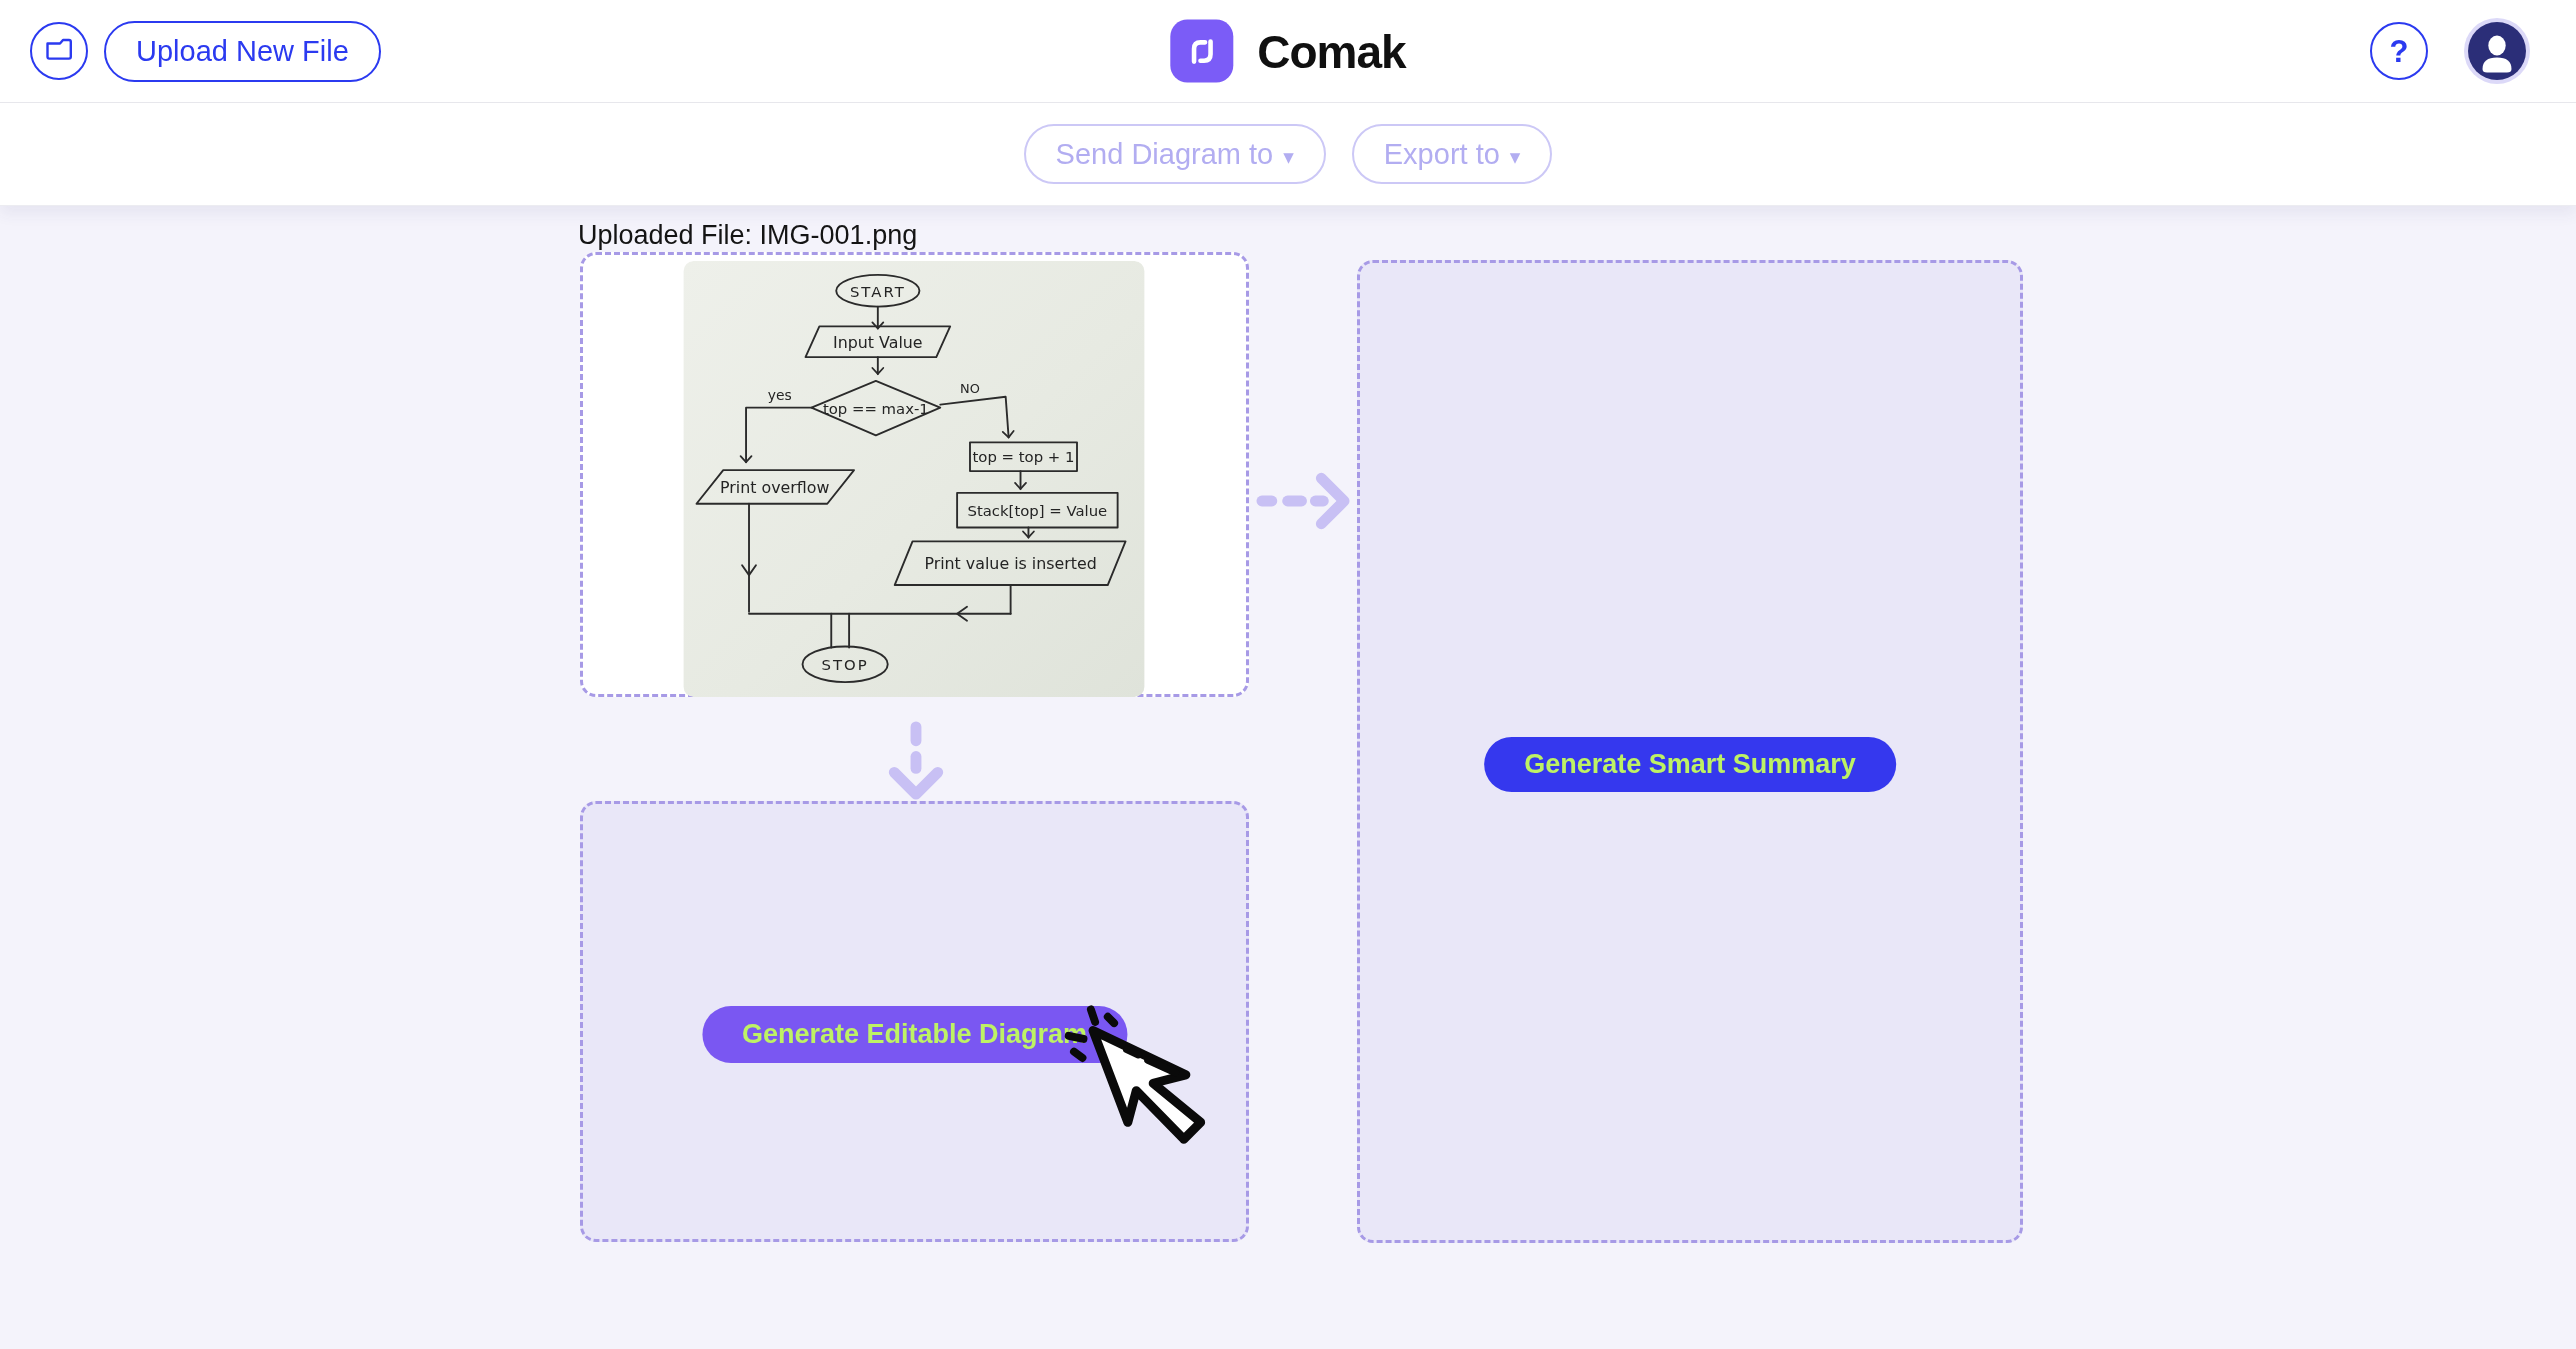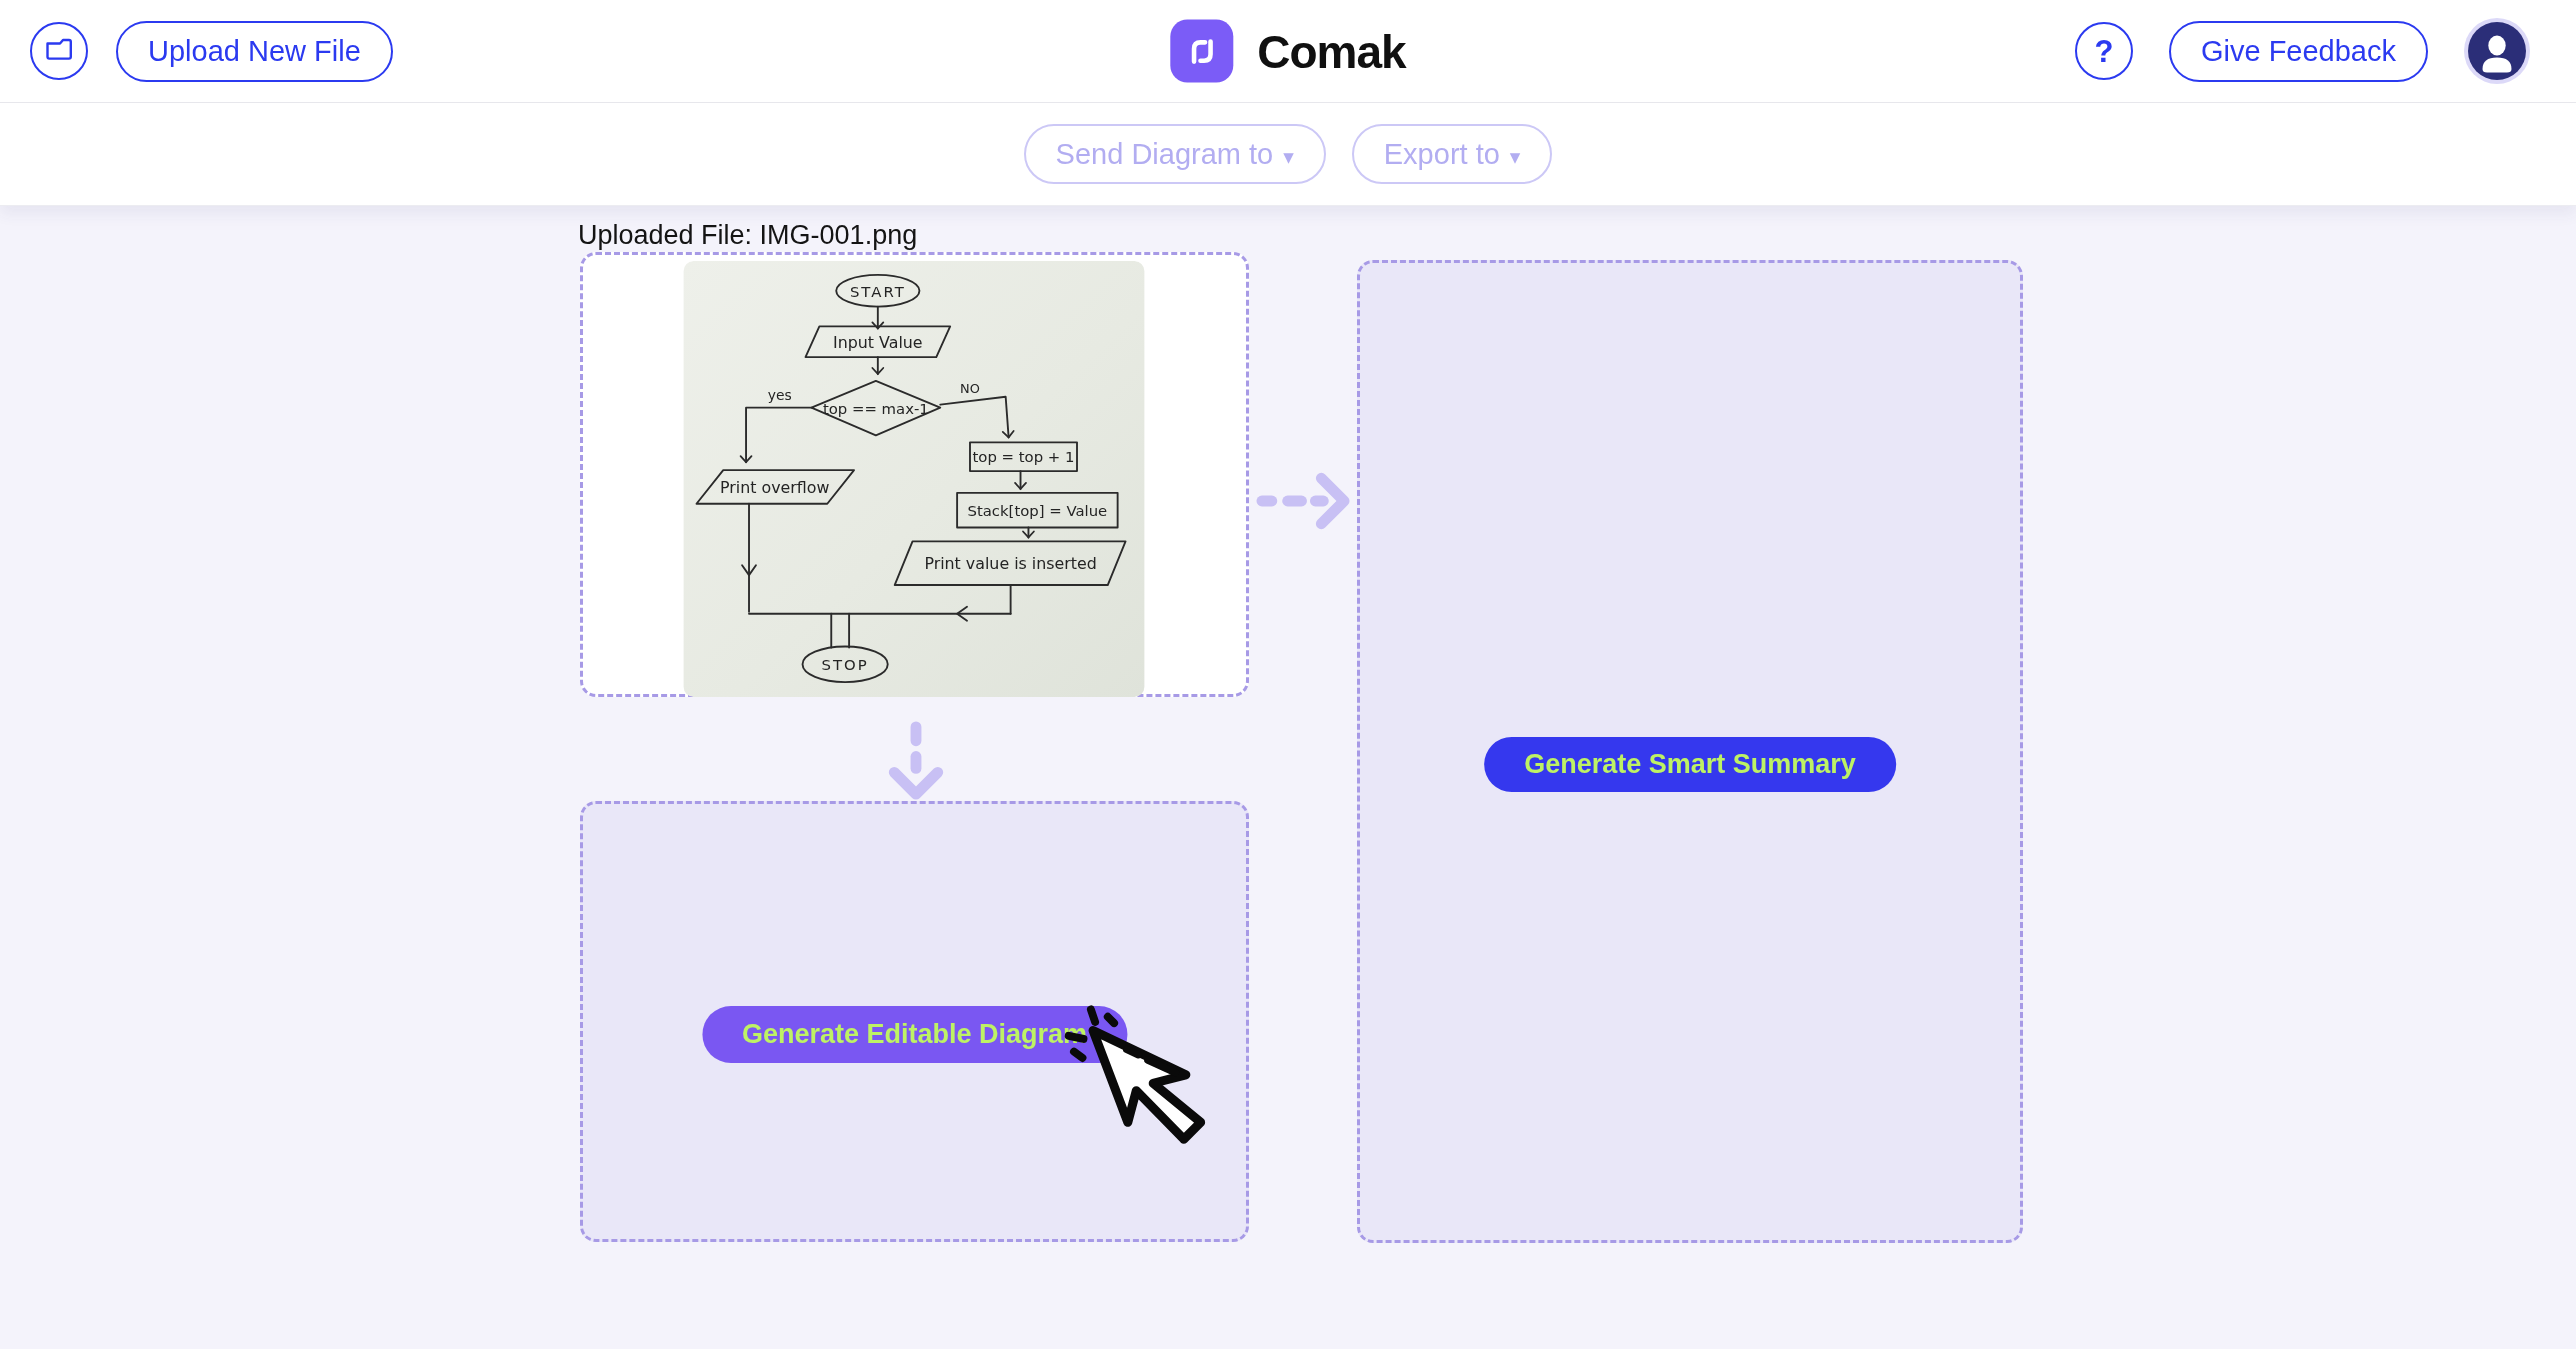--- a/index.html
+++ b/index.html
@@ -7,21 +7,21 @@
   body { font-family:"Liberation Sans", sans-serif; background:#f4f3fb; overflow:hidden; }
 
   .app { position:relative; width:2576px; height:1350px; background:#f4f3fb; }
 
   
   .topbar {
     height:103px; background:#ffffff; border-bottom:1px solid #e7e7ec;
     display:flex; align-items:center; justify-content:space-between;
     padding:0 46px 0 30px; position:relative; z-index:3;
   }
-  .hgroup { display:flex; align-items:center; gap:28px; }
+  .hgroup { display:flex; align-items:center; gap:16px; }
   .hgroup.right { gap:36px; }
 
   .circle-btn {
     width:58px; height:58px; border-radius:50%; background:#fff;
     border:2.5px solid #2b3af0; display:flex; align-items:center; justify-content:center;
     color:#2b3af0; cursor:pointer;
   }
   .circle-btn .qmark { font-size:31px; font-weight:600; line-height:1; }
 
   .pill-btn {
@@ -116,21 +116,20 @@
           <path d="M33 13 V27 Q33 34 26 34 H22" stroke="#ffffff" stroke-width="5" stroke-linecap="round"></path>
         </svg>
       </span>
       <span class="brand-text">Comak</span>
     </div>
 
     <div class="hgroup right">
       <div class="circle-btn">
         <span class="qmark">?</span>
       </div>
-      <button class="pill-btn">Give Feedback</button>
       <div class="avatar">
         <span class="avatar-inner">
           <svg width="48" height="48" viewBox="0 0 48 48" fill="none">
             <ellipse cx="24" cy="18.5" rx="8.7" ry="10" fill="#ffffff"></ellipse>
             <path d="M9.5 42 Q9.5 30.5 24 30.5 Q38.5 30.5 38.5 42 Q38.5 45.5 34 45.5 L14 45.5 Q9.5 45.5 9.5 42 Z" fill="#ffffff"></path>
           </svg>
         </span>
       </div>
     </div>
   </header>

